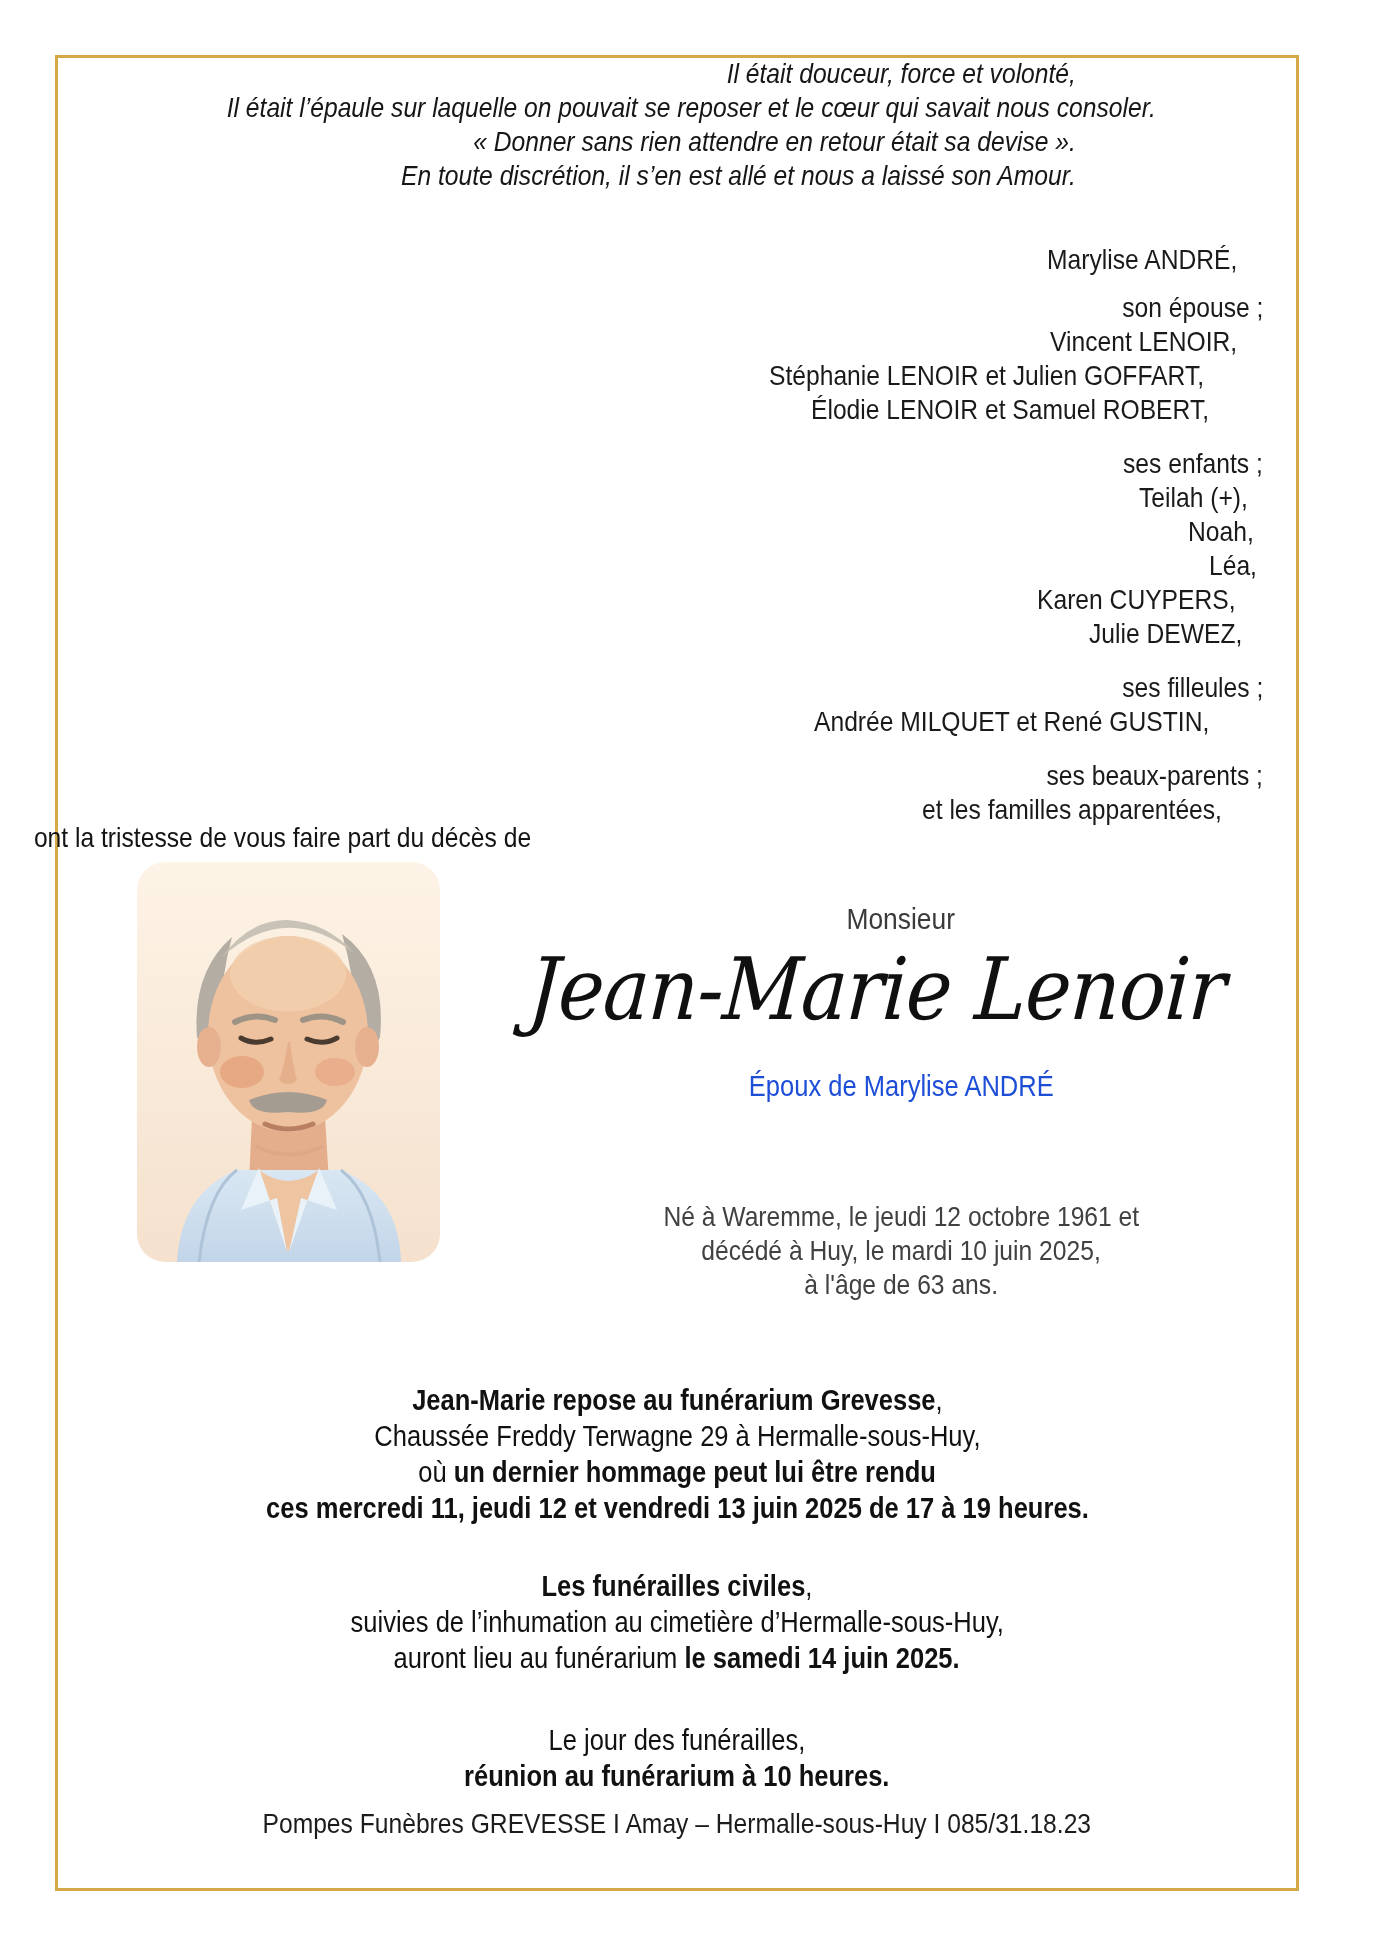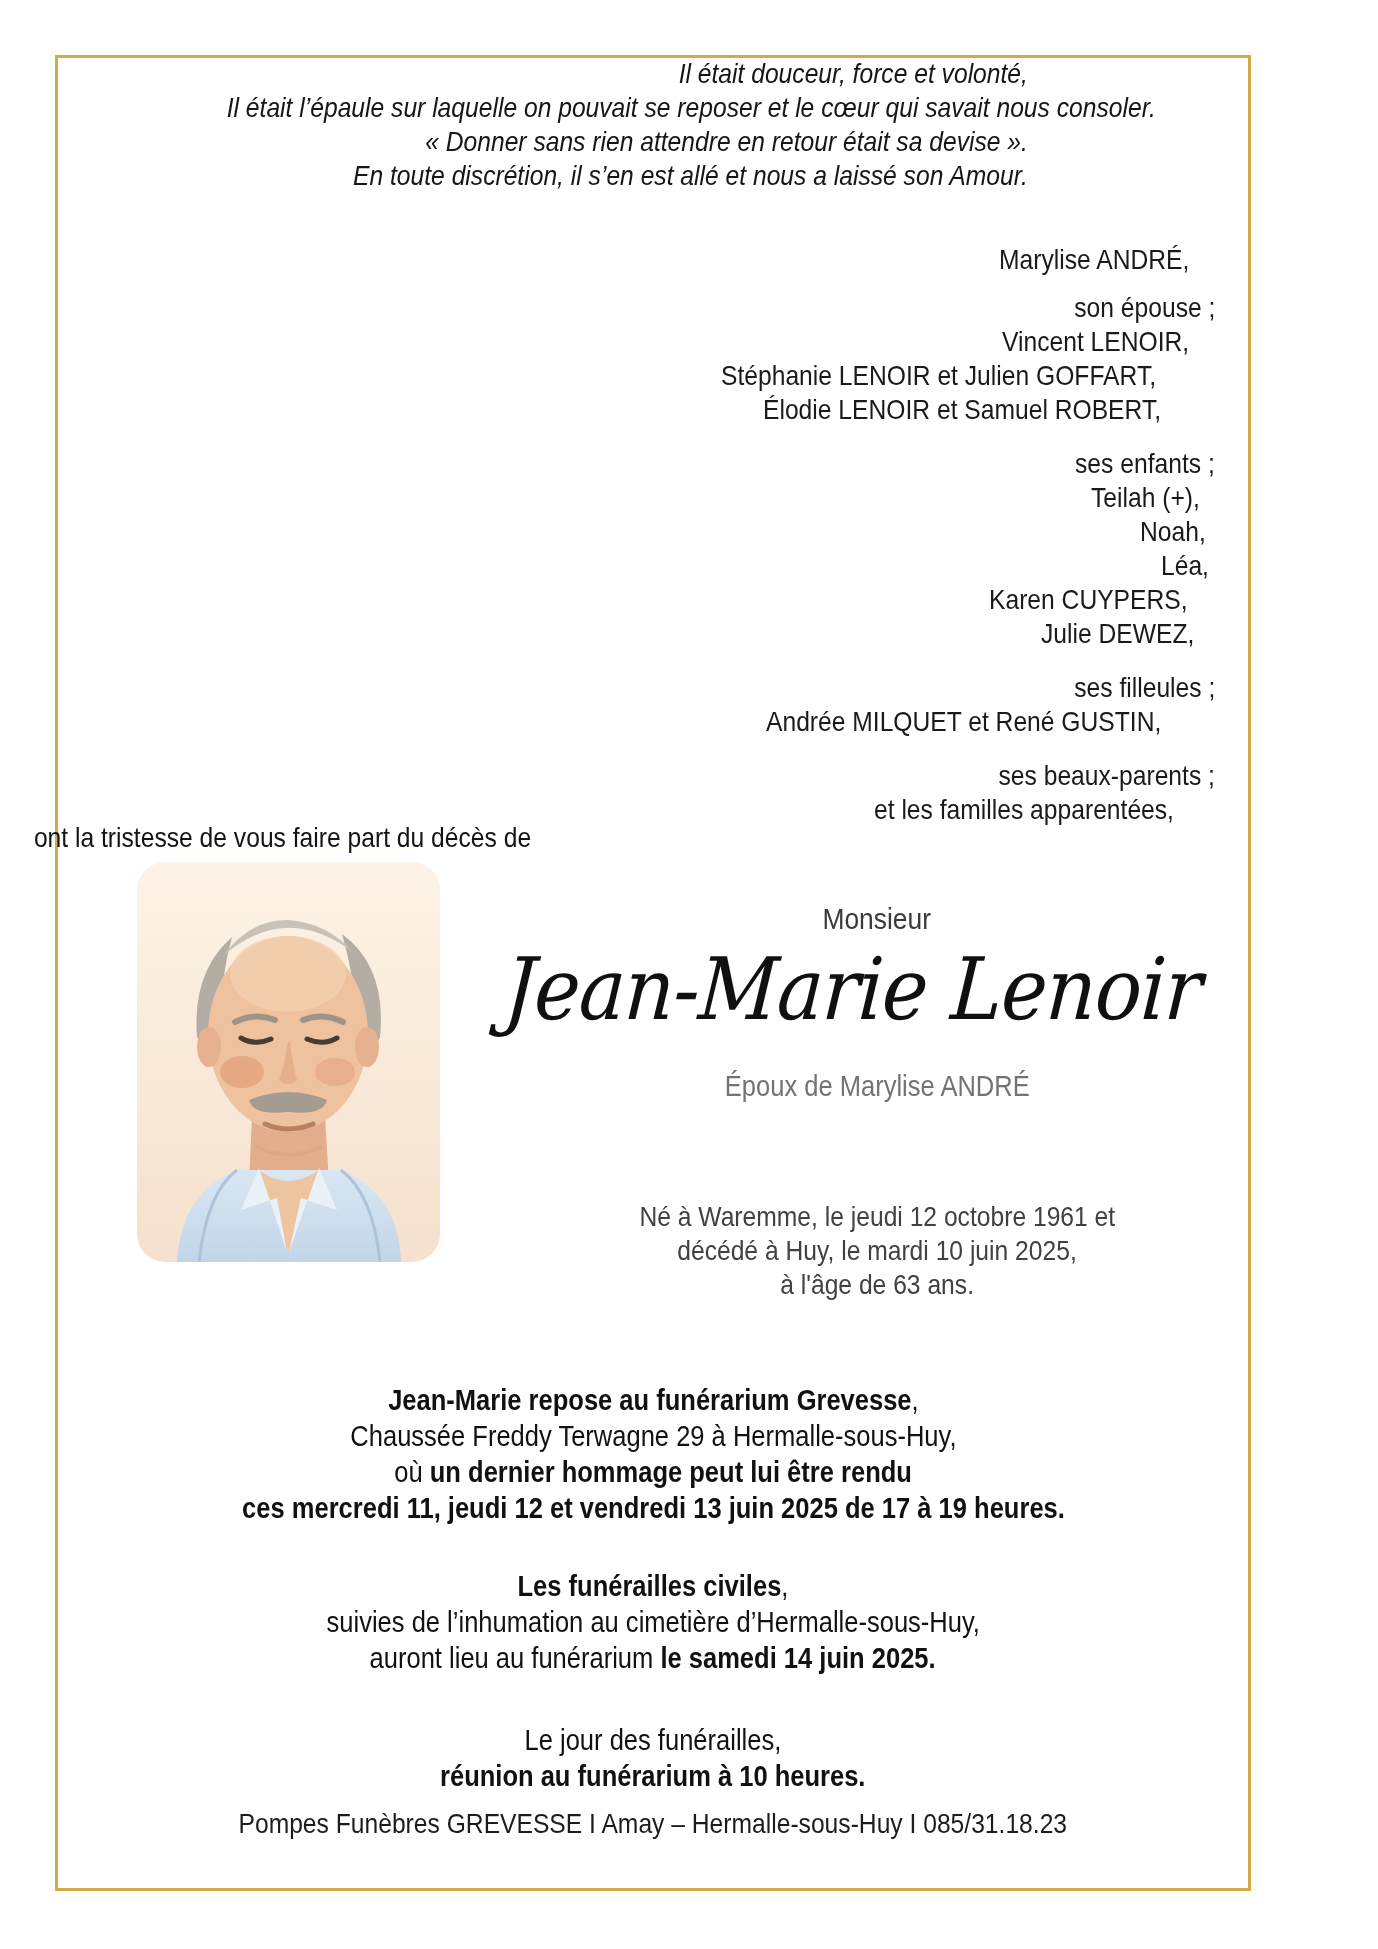--- a/index.html
+++ b/index.html
@@ -3,20 +3,21 @@
 <meta charset="utf-8">
 <style>
   html,body{margin:0;padding:0;background:#ffffff;}
   .page{
     position:relative;
     width:1306px;height:1949px;
     background:#ffffff;
     overflow:hidden;
     font-family:"Liberation Sans", sans-serif;
     color:#1a1a1a;
+    padding-left:48px;
   }
   .gold-frame{
     position:absolute;
     left:55px;top:55px;right:55px;bottom:58px;
     border:3px solid #d5a945;
     pointer-events:none;
   }
   
   .nL{display:inline-block;transform:scaleX(.88);transform-origin:left center;white-space:nowrap;}
   .nR{display:inline-block;transform:scaleX(.88);transform-origin:right center;white-space:nowrap;}
@@ -66,21 +67,21 @@
     text-align:center;
     font-family:"DejaVu Serif", serif;
     font-style:italic;
     font-size:86px;line-height:110px;
     letter-spacing:-1px;
     color:#101010;
   }
   .script-name .nC{transform:scaleX(.9) skewX(-4deg);}
   .epoux{
     position:absolute;top:1070px;left:510px;right:62px;
-    text-align:center;font-size:29px;color:#737373;
+    text-align:center;font-size:29px;color:#1d4ed8;
   }
   .birth{
     position:absolute;top:1192px;left:510px;right:62px;
     text-align:center;font-size:28px;line-height:34px;color:#414141;margin-top:8px;
   }
 
   .repose{
     position:absolute;top:1382px;left:0;right:0;
     text-align:center;font-size:29px;line-height:36px;color:#111;
   }

